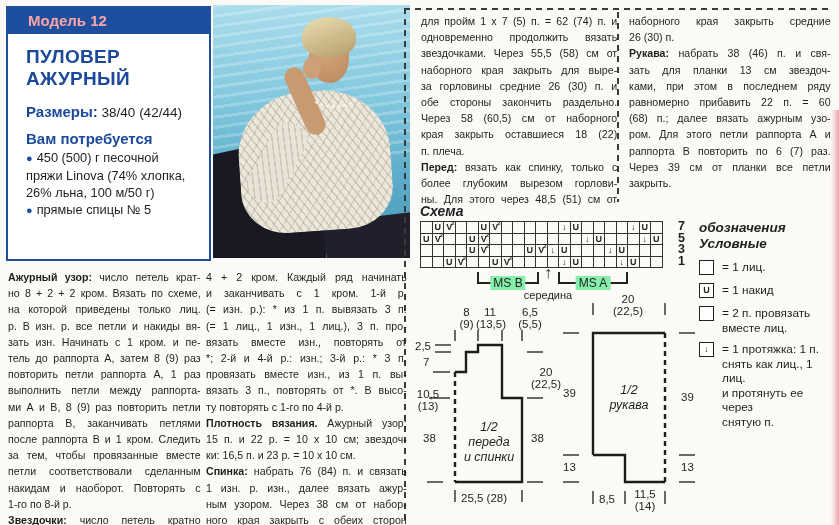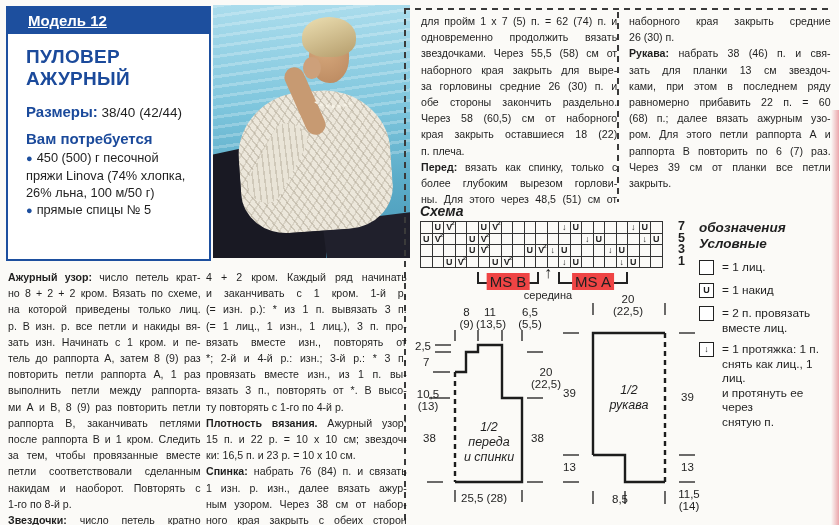--- a/index.html
+++ b/index.html
@@ -1,21 +1,21 @@
 <!DOCTYPE html>
 <html><head>
 <meta charset="utf-8">
 <style>
   html,body{margin:0;padding:0;background:#e8e6e0;}
   #page{position:relative;width:839px;height:525px;background:#fbfaf7;overflow:hidden;
         font-family:"Liberation Sans",sans-serif;color:#1f1f1f;}
   
   .panel{position:absolute;left:6px;top:6px;width:201px;height:251px;border:2px solid #1d4f9e;background:#fff;}
-  .panel-header{position:absolute;left:0;top:0;right:0;height:26px;background:#1d4f9e;color:#ffffff;
-    font-weight:bold;font-size:15px;line-height:26px;padding-left:20px;text-decoration:underline;}
+  .panel-header{position:absolute;left:0;top:0;right:0;height:26px;background:#1d4f9e;color:#fca5a5;
+    font-weight:bold;font-size:15px;line-height:26px;padding-left:20px;}
   .panel-title{position:absolute;left:18px;top:38px;color:#1b4a9b;font-weight:bold;font-size:19px;line-height:22px;letter-spacing:.3px;}
   .sizes{position:absolute;left:18px;top:95px;font-size:13.5px;}
   .sizes b{color:#1b4a9b;font-size:15px;}
   .mat-title{position:absolute;left:18px;top:122px;color:#1b4a9b;font-weight:bold;font-size:15px;}
   .materials{position:absolute;left:18px;top:141px;width:175px;font-size:12.8px;line-height:17px;}
   .materials .bullet{color:#1d4f9e;font-size:11px;margin-right:4px;}
   
   .photo{position:absolute;left:213px;top:5px;width:197px;height:253px;overflow:hidden;
     background:linear-gradient(180deg,#aadcec 0%,#7fc6dd 40%,#5cadc9 68%,#4897b7 100%);}
   .sparkle{position:absolute;left:0;top:0;right:0;height:60%;opacity:.5;
@@ -59,22 +59,22 @@
   
   .chart-heading{position:absolute;left:420px;top:203px;font-weight:bold;font-style:italic;font-size:14px;}
   .grid{position:absolute;left:420px;top:221px;display:grid;grid-template-columns:repeat(21,11.5px);
     grid-auto-rows:11.5px;border-top:1px solid #333;border-left:1px solid #333;}
   .cell{position:relative;border-right:1px solid #333;border-bottom:1px solid #333;
     font-size:9px;font-weight:bold;text-align:center;line-height:11px;}
   .cell .s2{position:absolute;top:-2px;right:0px;font-size:6px;line-height:6px;}
   .rowlabels{position:absolute;left:678px;top:221px;font-weight:bold;font-size:12.5px;}
   .rowlabels div{height:11.5px;line-height:11.5px;}
   .bracket{position:absolute;top:272px;height:10px;border-left:2px solid #222;border-right:2px solid #222;border-bottom:2px solid #222;}
-  .bracket span{position:absolute;left:50%;transform:translateX(-50%);bottom:-8px;background:#ef4444;
-    padding:0 3px;font-size:15px;white-space:nowrap;}
+  .bracket span{position:absolute;left:50%;transform:translateX(-50%);bottom:-8px;background:#86efac;
+    padding:0 3px;font-size:12px;white-space:nowrap;}
   #bracketB{left:477px;width:58px;}
   #bracketA{left:558px;width:66px;}
   .mid-arrow{position:absolute;left:540px;top:264px;width:16px;text-align:center;font-size:16px;font-weight:bold;}
   .mid-label{position:absolute;left:508px;top:289px;width:80px;text-align:center;font-size:11px;}
   
   .legend{position:absolute;left:699px;top:220px;width:138px;}
   .legend-title{font-weight:bold;font-style:italic;font-size:13.5px;line-height:16px;margin-bottom:8px;}
   .leg-item{position:relative;padding-left:23px;margin-bottom:7px;font-size:11.8px;line-height:14.5px;min-height:16px;}
   .leg-box{position:absolute;left:0;top:0;width:13px;height:13px;border:1.5px solid #222;background:#fff;
     font-size:9px;font-weight:bold;text-align:center;line-height:13px;}
@@ -384,21 +384,21 @@
           <path d="M70,196 V209"></path>
           <path d="M110,196 V209"></path>
       </g>
     </svg>
     <span class="slabel two" style="left:50px;top:-2px;width:46px;">
       <span>20</span><br><span>(22,5)</span></span>
     <span class="slabel" style="left:8px;top:92px;">39</span>
     <span class="slabel" style="left:8px;top:166px;">13</span>
     <span class="slabel" style="left:126px;top:96px;">39</span>
     <span class="slabel" style="left:126px;top:166px;">13</span>
-    <span class="slabel" style="left:57px;top:198px;text-align:center;">8,5</span>
-    <span class="slabel two" style="left:72px;top:193px;width:36px;padding-left:44px;">
+    <span class="slabel" style="left:44px;top:198px;text-align:center;">8,5</span>
+    <span class="slabel two" style="left:72px;top:193px;width:36px;">
       <span>11,5</span><br><span>(14)</span></span>
     <span class="piece-name" style="left:48px;top:88px;width:52px;">
       <span>1/2</span><br>
       <span>рукава</span></span>
   </div>
 
 </div>
 
 </body></html>

